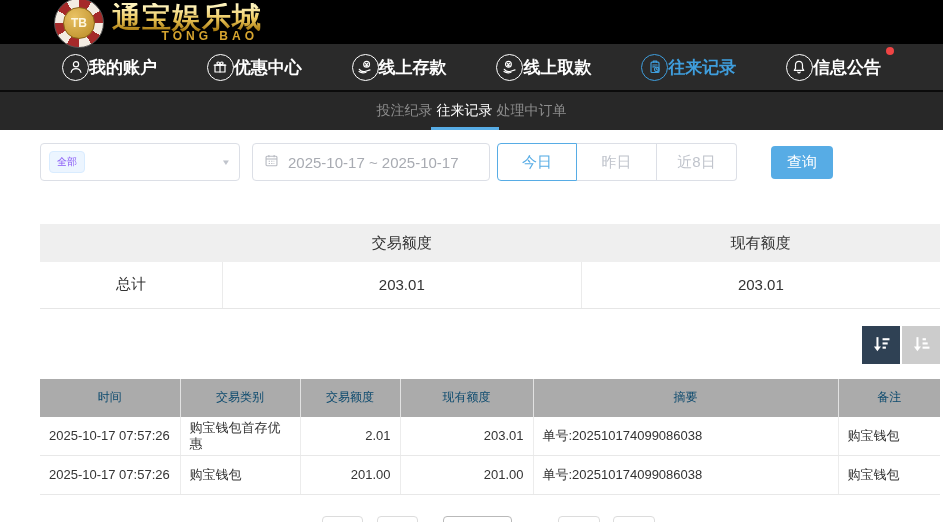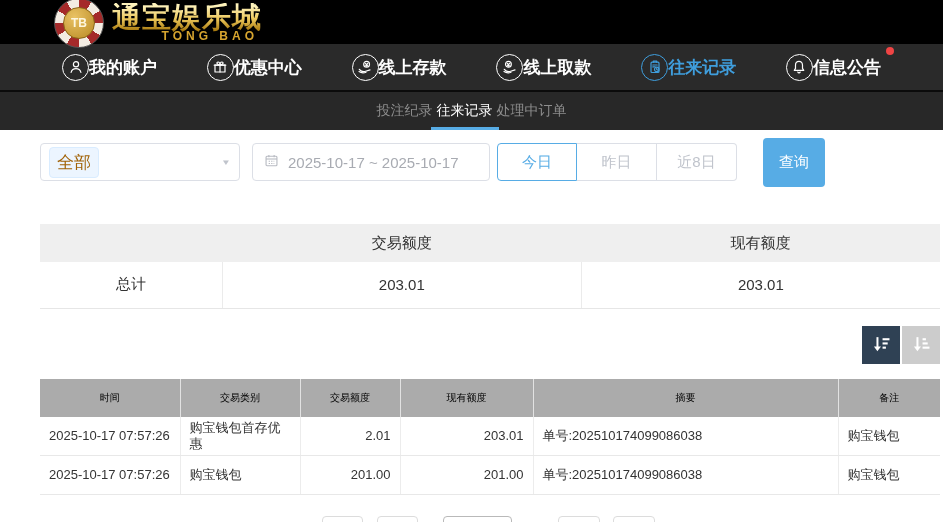--- a/index.html
+++ b/index.html
@@ -52,35 +52,35 @@
             position:relative; padding:0 2px; }
   .subtab.active { color:#ffffff; }
   .subtab.active::after { content:""; position:absolute; left:-4px; right:-4px; bottom:0;
                           height:3px; background:#57ace5; }
 
   
   .content { padding-left:40px; }
   .filters { display:flex; align-items:center; margin-top:13px; height:38px; }
   .f-select { width:200px; height:38px; border:1px solid #dcdfe6; border-radius:4px; background:#fff;
               display:flex; align-items:center; padding:0 8px; cursor:pointer; }
-  .f-chip { background:#ecf5ff; border:1px solid #d9ecff; color:#a16207; font-size:17px;
+  .f-chip { background:#ecf5ff; border:1px solid #d9ecff; color:#8b5cf6; font-size:10px;
             border-radius:4px; padding:3px 7px; }
   .f-caret { margin-left:auto; color:#c0c4cc; font-size:10px; transform:scaleY(.8); }
   .f-date { width:238px; height:38px; border:1px solid #dcdfe6; border-radius:4px; background:#fff;
             display:flex; align-items:center; gap:9px; padding:0 11px; margin-left:12px;
             color:#a8abb2; font-size:15px; cursor:text; }
   .f-group { display:flex; margin-left:7px; }
   .f-qbtn { width:80px; height:38px; background:#fff; border:1px solid #dcdfe6; font-size:15px;
             color:#c0c4cc; display:flex; align-items:center; justify-content:center; cursor:pointer; }
   .f-qbtn:first-child { border-radius:4px 0 0 4px; }
   .f-qbtn:last-child { border-radius:0 4px 4px 0; }
   .f-qbtn + .f-qbtn { border-left:none; }
   .f-qbtn.active { border:1px solid #57ace5; color:#57ace5; }
   .f-qbtn.active + .f-qbtn { border-left:none; }
-  .f-search { width:62px; height:49px; margin-left:26px; background:#57ace5; color:#fff;
+  .f-search { width:62px; height:33px; margin-left:34px; background:#57ace5; color:#fff;
               border:none; border-radius:4px; font-size:15px; cursor:pointer;
               font-family:inherit; }
 
   
   table { border-collapse:collapse; }
   .summary { width:900px; margin-top:43px; font-size:15px; color:#333; }
   .summary th { height:38px; background:#efefef; font-weight:normal; text-align:center; }
   .summary td { height:46px; text-align:center; border-bottom:1px solid #e6e6e6;
                 border-right:1px solid #ebebeb; }
   .summary td:last-child { border-right:none; }
@@ -88,21 +88,21 @@
   
   .sort-row { width:900px; margin-top:17px; display:flex; justify-content:flex-end; gap:2px; }
   .sort-btn { width:38px; height:38px; border:none; display:flex; align-items:center;
               justify-content:center; cursor:pointer; padding:0; }
   .sort-btn.active { background:#2f4154; }
   .sort-btn.inactive { background:#cccccc; }
   .sort-btn svg { fill:#fff; }
 
   
   .records { width:900px; margin-top:15px; table-layout:fixed; font-size:13px; color:#333; }
-  .records th { height:38px; background:#ababab; color:#000000; font-weight:normal; font-size:10px;
+  .records th { height:38px; background:#ababab; color:#0c4a6e; font-weight:normal; font-size:12px;
                 text-align:center; border-right:1px solid rgba(255,255,255,.65); }
   .records th:last-child { border-right:none; }
   .records td { height:39px; padding:3px 9px; border-bottom:1px solid #e8e8e8;
                 border-right:1px solid #ececec; line-height:1.25; }
   .records td:last-child { border-right:none; }
   .records tr td:nth-child(3), .records tr td:nth-child(4) { text-align:right; }
 
   
   .pagination { position:absolute; top:516px; left:0; width:943px; height:30px; }
   .pg-btn { position:absolute; top:0; height:30px; background:#fff; border:1px solid #dcdcdc;

